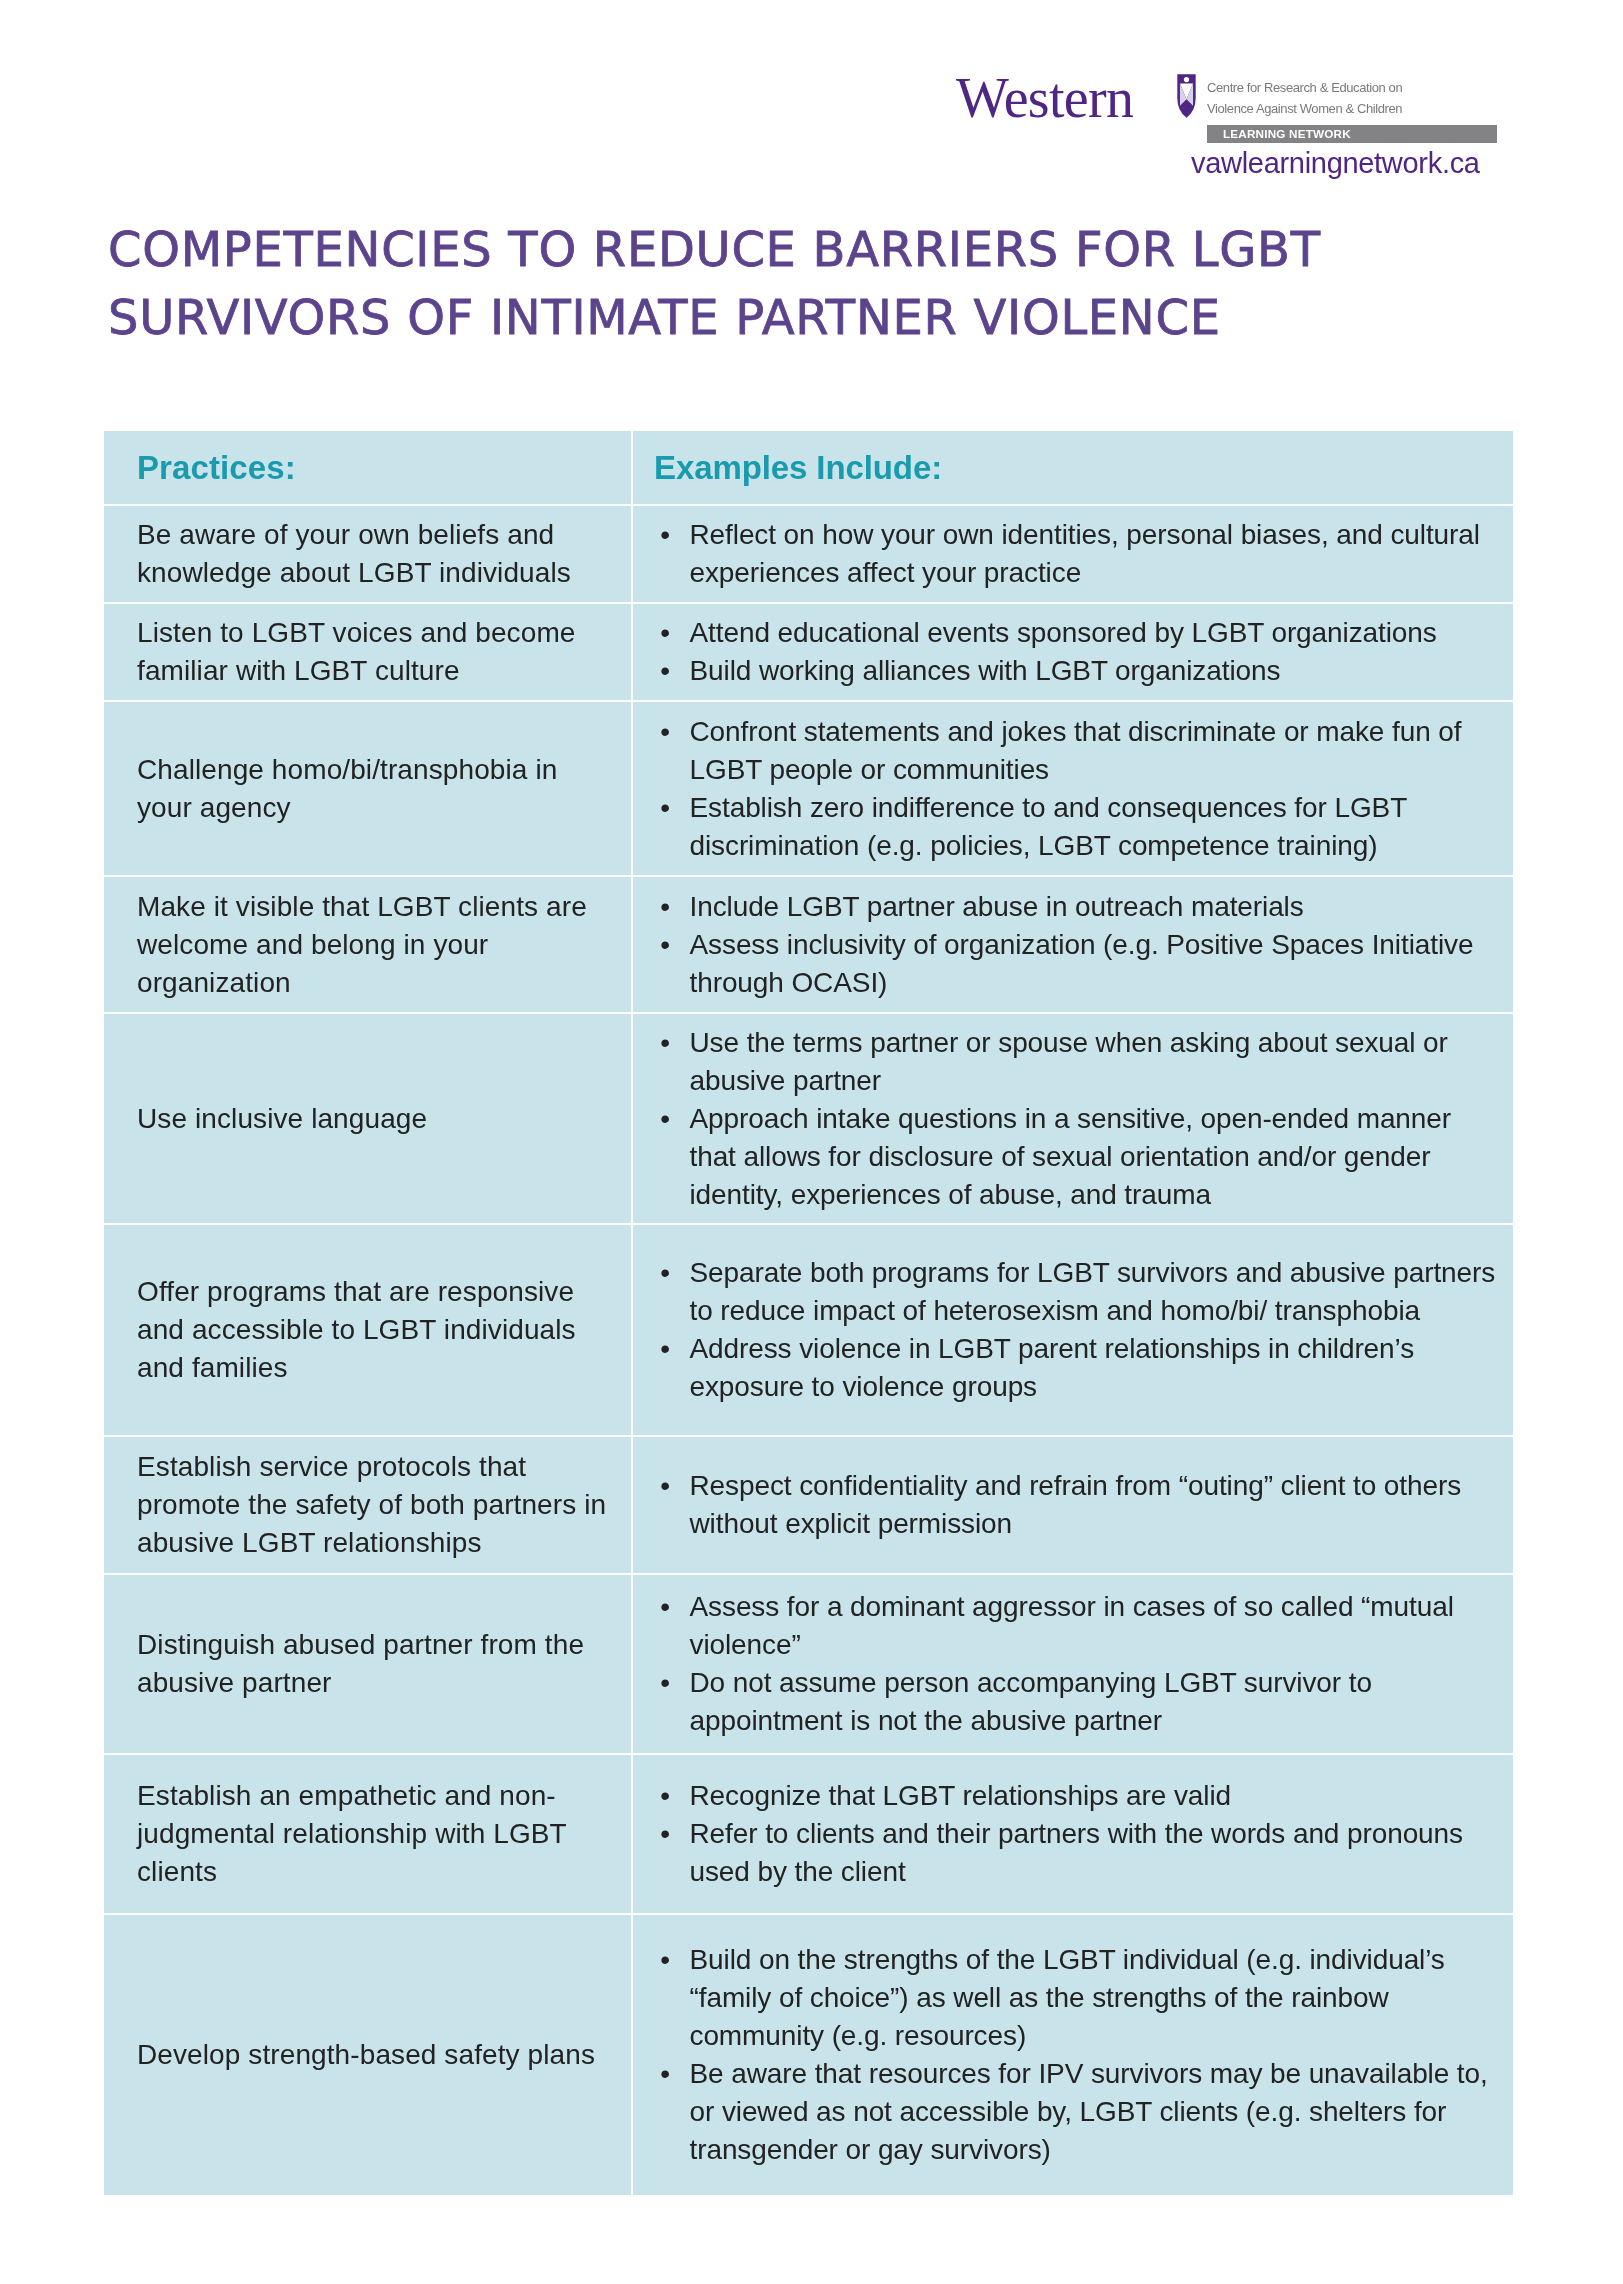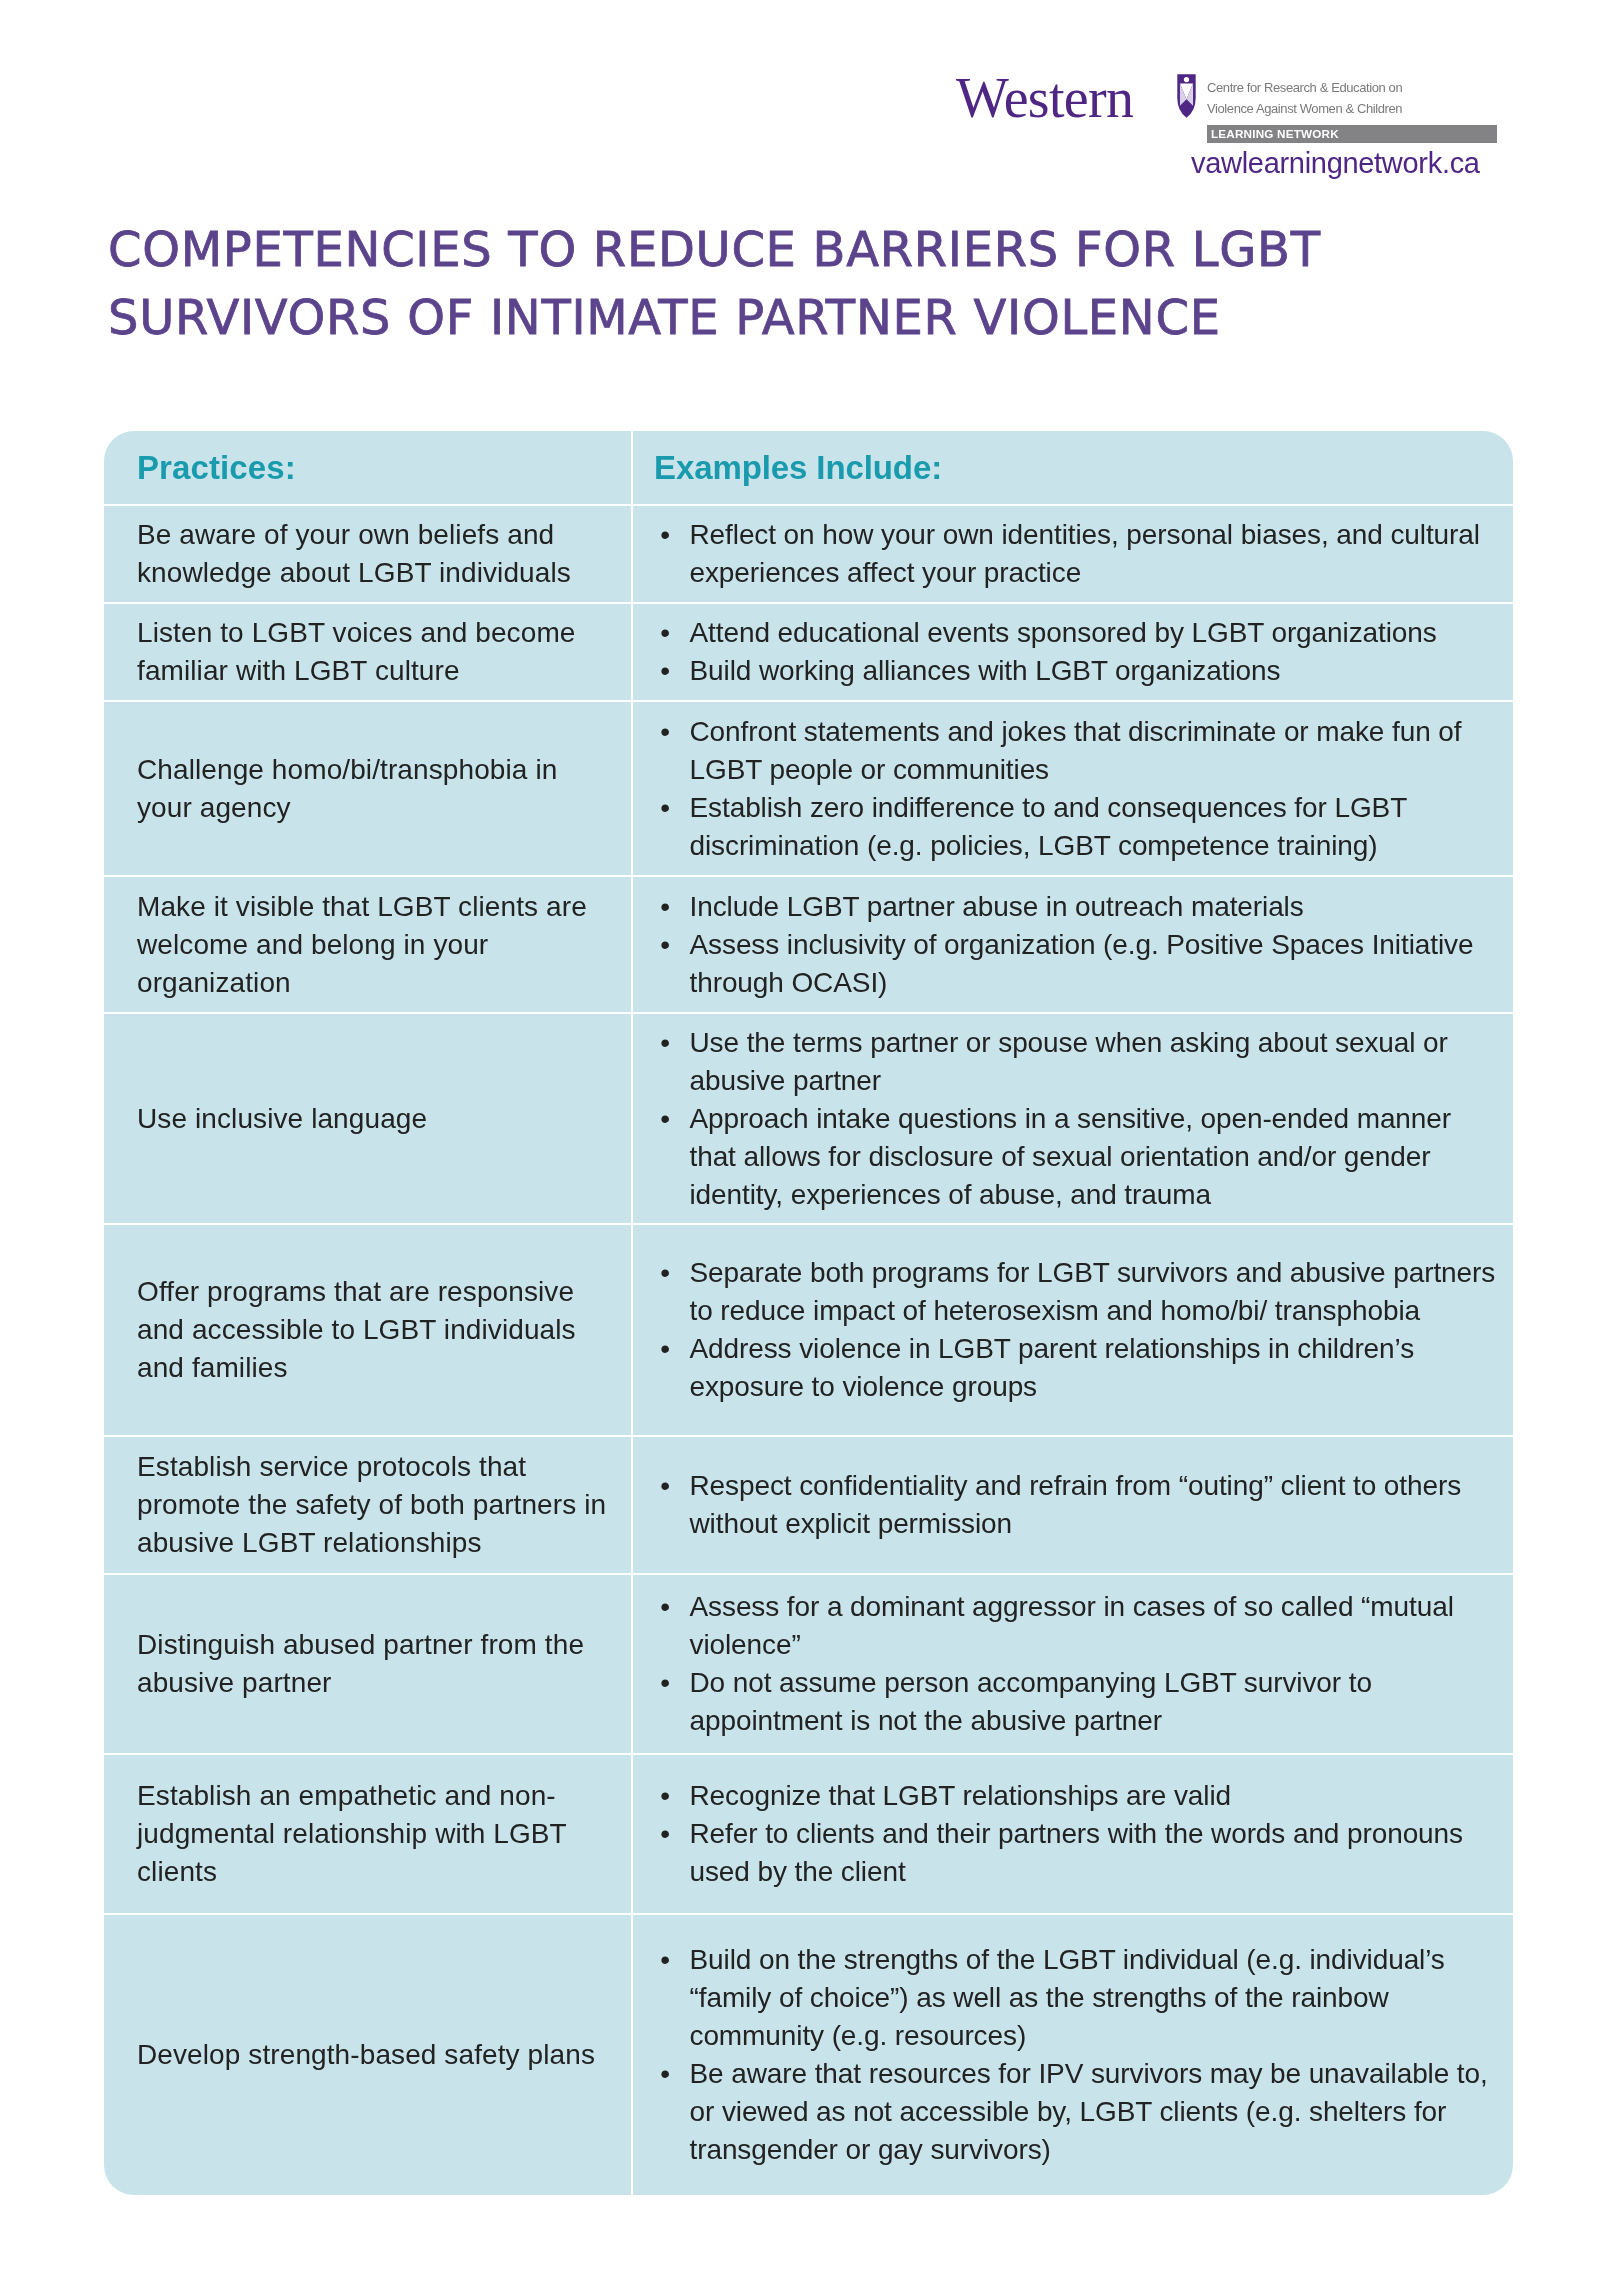--- a/index.html
+++ b/index.html
@@ -1,24 +1,24 @@
 <!DOCTYPE html>
 <html style="font-size:10.4px"><head>
 <meta charset="utf-8">
 <style>
   html,body{margin:0;padding:0;background:#ffffff;}
   body{width:1624px;height:2284px;position:relative;overflow:hidden;font-family:"Liberation Sans",sans-serif;}
   .logo{position:absolute;left:956px;top:70px;width:541px;height:117px;}
   .western{position:absolute;left:0;top:0;font-family:"Liberation Serif",serif;font-size:56px;color:#4f2683;letter-spacing:-0.7px;line-height:1;}
   .crest{position:absolute;left:220px;top:2.6px;width:21px;height:46px;}
   .centre{position:absolute;left:251px;top:6.5px;font-size:13px;line-height:21.5px;color:#7a7a7a;letter-spacing:-0.4px;white-space:nowrap;}
-  .ln-bar{position:absolute;left:251px;top:55px;width:290px;height:18px;background:#838385;color:#fff;font-weight:bold;font-size:11.7px;line-height:18px;padding-left:4px;box-sizing:border-box;letter-spacing:0.2px;}
+  .ln-bar{position:absolute;left:251px;top:55px;width:290px;height:18px;background:#838385;color:#fff;font-weight:bold;font-size:11.7px;line-height:18px;padding-left:16px;box-sizing:border-box;letter-spacing:0.2px;}
   .url{position:absolute;left:235px;top:78px;font-size:29px;color:#4f2683;letter-spacing:-0.3px;line-height:1.1;}
   h1{position:absolute;left:108px;top:215px;margin:0;width:1421px;font-family:"DejaVu Sans",sans-serif;font-weight:normal;font-size:48px;line-height:68px;color:#5c448c;letter-spacing:0.7px;-webkit-text-stroke:0.8px #5c448c;}
-  .tbl{position:absolute;left:104px;top:431px;width:1409px;background:#c8e4ea;border-radius:30px;}
+  .tbl{position:absolute;left:104px;top:431px;width:1409px;background:#c8e4ea;}
   .row{display:flex;border-bottom:2.6px solid #ffffff;}
   .row:last-child{border-bottom:none;}
   .c1{width:529px;box-sizing:border-box;padding:0 19.5px 0 33px;display:flex;align-items:center;border-right:2px solid #ffffff;font-size:28px;line-height:38px;color:#222222;letter-spacing:0.1px;}
   .c2{flex:1;box-sizing:border-box;padding:0 13px 0 19.5px;display:flex;flex-direction:column;justify-content:center;font-size:28px;line-height:38px;color:#222222;letter-spacing:-0.1px;}
   .hdr .c1,.hdr .c2{color:#1a9aad;font-weight:bold;font-size:33px;}
   .hdr .c2{padding-left:21px;}
   ul{margin:0;padding:0;list-style:none;}
   li{position:relative;padding-left:37px;}
   li::before{content:"\2022";position:absolute;left:7.8px;top:0;}
   .last .c1{border-right-color:#ffffff;}

